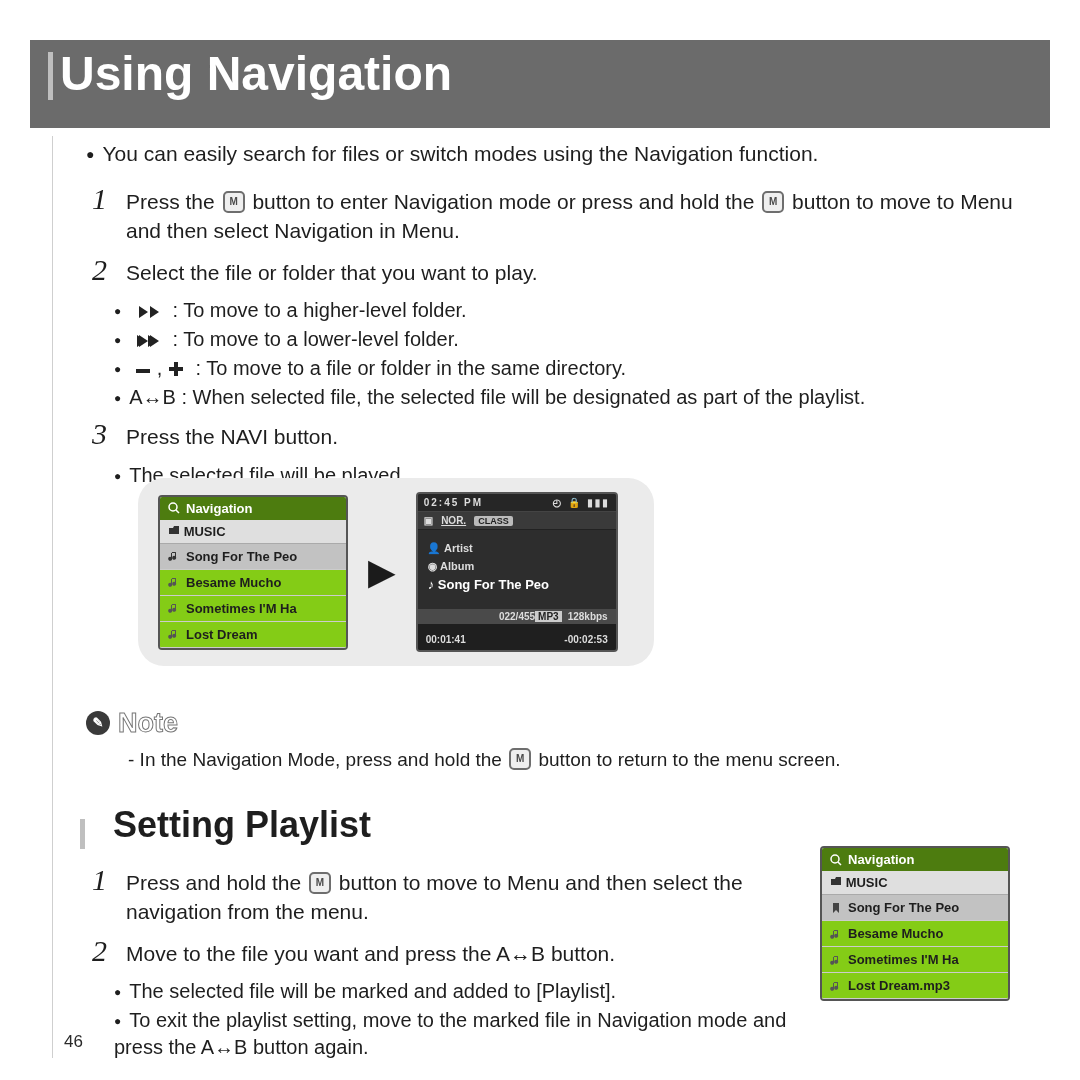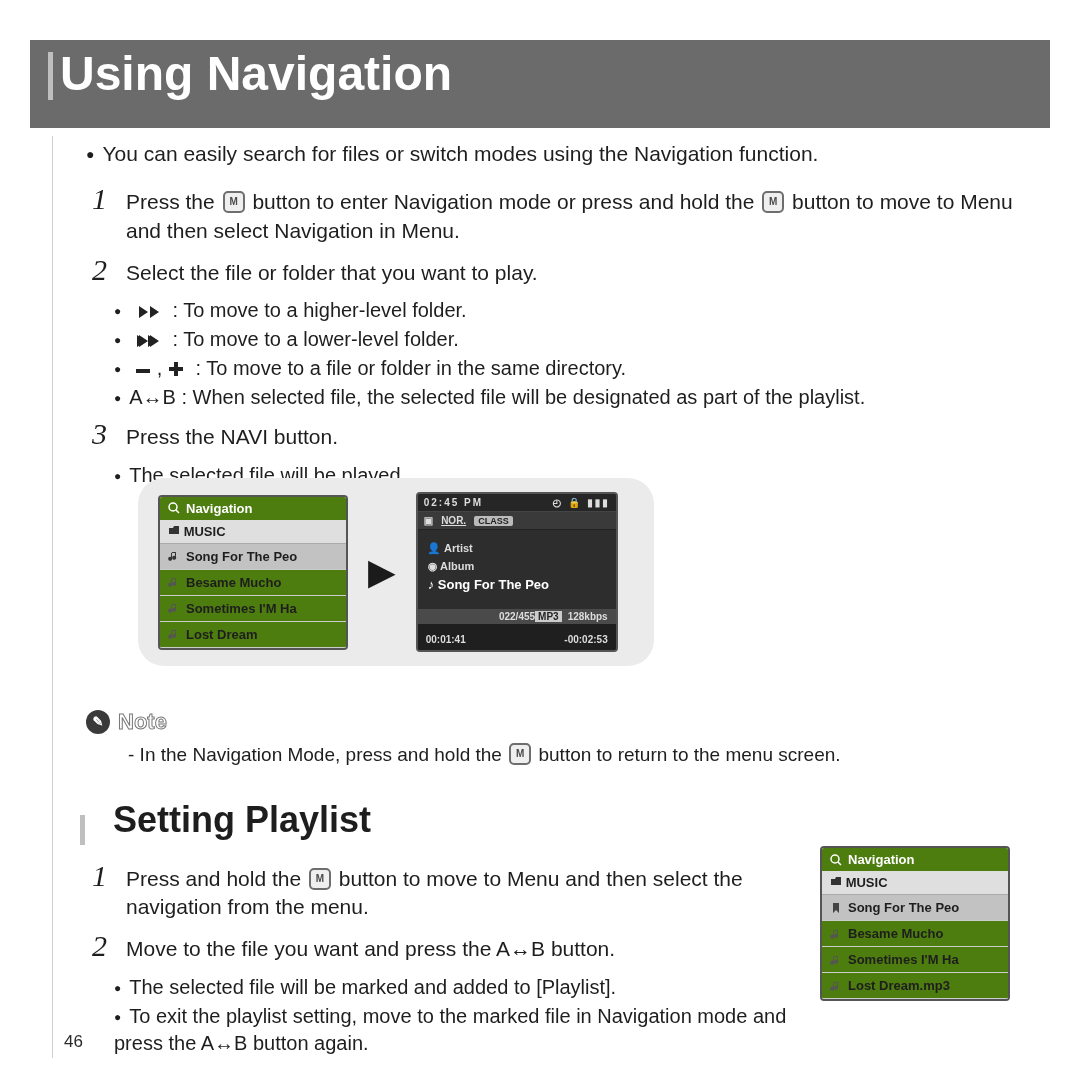--- a/index.html
+++ b/index.html
@@ -26,37 +26,37 @@
   .section2{margin-top:28px}
   .h2{font-size:36px;font-weight:700;margin-bottom:16px;display:flex;align-items:flex-end;gap:28px}
   .h2 .bar{width:5px;height:30px;background:#bfbfbf;display:inline-block}
   .page-num{position:absolute;left:64px;bottom:28px;font-size:17px;color:#2a2a2a}
   .page-rule{position:absolute;left:52px;top:136px;bottom:22px;width:1px;background:#cfcfcf}
   .screens{position:absolute;left:138px;top:478px;background:#ebebeb;border-radius:26px;padding:14px 36px 14px 20px;display:flex;align-items:center;gap:20px}
   .arrow-big{font-size:36px;color:#1b1b1b}
   .dev-screen{width:190px;border:2px solid #555;background:#fff;border-radius:4px;overflow:hidden;font-size:13px;font-weight:700}
   .ds-hdr{background:#4d7c0f;color:#fff;padding:4px 8px;display:flex;align-items:center;gap:6px}
   .ds-folder{background:#dfdfdf;padding:4px 8px;border-bottom:1px solid #aaa}
-  .ds-row{padding:5px 8px;border-bottom:1px solid #ccc;background:#4d7c0f;display:flex;align-items:center;gap:6px}
+  .ds-row{padding:5px 8px;border-bottom:1px solid #ccc;background:#84cc16;display:flex;align-items:center;gap:6px}
   .ds-row.sel{background:#c2c2c2}
   .mi{display:inline-block;width:12px;height:12px}
   .dev-play{width:202px;height:160px;background:#2d2d2d;border:2px solid #555;border-radius:4px;color:#ddd;font-size:11px;font-weight:600;position:relative;overflow:hidden}
   .dp-top{background:#262626;padding:3px 6px;font-size:10px;letter-spacing:2px;display:flex;justify-content:space-between;border-bottom:1px solid #444}
   .dp-bar{background:#3a3a3a;padding:3px 6px;display:flex;gap:8px;align-items:center;font-size:10px;border-bottom:1px solid #222}
   .dp-meta{padding:10px 10px 0;line-height:1.6}
   .dp-meta .big{color:#fff;font-size:13px}
   .dp-foot1{position:absolute;bottom:26px;left:0;right:0;background:#4a4a4a;padding:2px 8px;font-size:10px;display:flex;justify-content:flex-end}
   .dp-foot2{position:absolute;bottom:0;left:0;right:0;background:#1f1f1f;padding:10px 8px;font-size:10px;display:flex;justify-content:space-between;height:26px;align-items:flex-start}
   .dp-prog{position:absolute;bottom:18px;left:8px;right:8px;height:3px;background:#555}
   .dp-prog i{display:block;height:100%;width:35%;background:#eee}
   .screen3{position:absolute;right:60px;top:846px;width:200px}
   .col2{display:flex;gap:26px;align-items:flex-start}
   .col2 .left{flex:1}
   .ab{letter-spacing:0}
-  .outline{ -webkit-text-stroke:1px #777;color:#fff;font-weight:800;font-size:22px }
+  .outline{ -webkit-text-stroke:1px #777;color:#fff;font-weight:800;font-size:27px }
 </style>
 </head>
 <body>
 
 <div class="page-rule"></div>
 
 <div class="title-band">
   <div class="vrule" style="position:absolute;left:18px;top:12px;height:48px"></div>
   <span>Using Navigation</span>
 </div>

